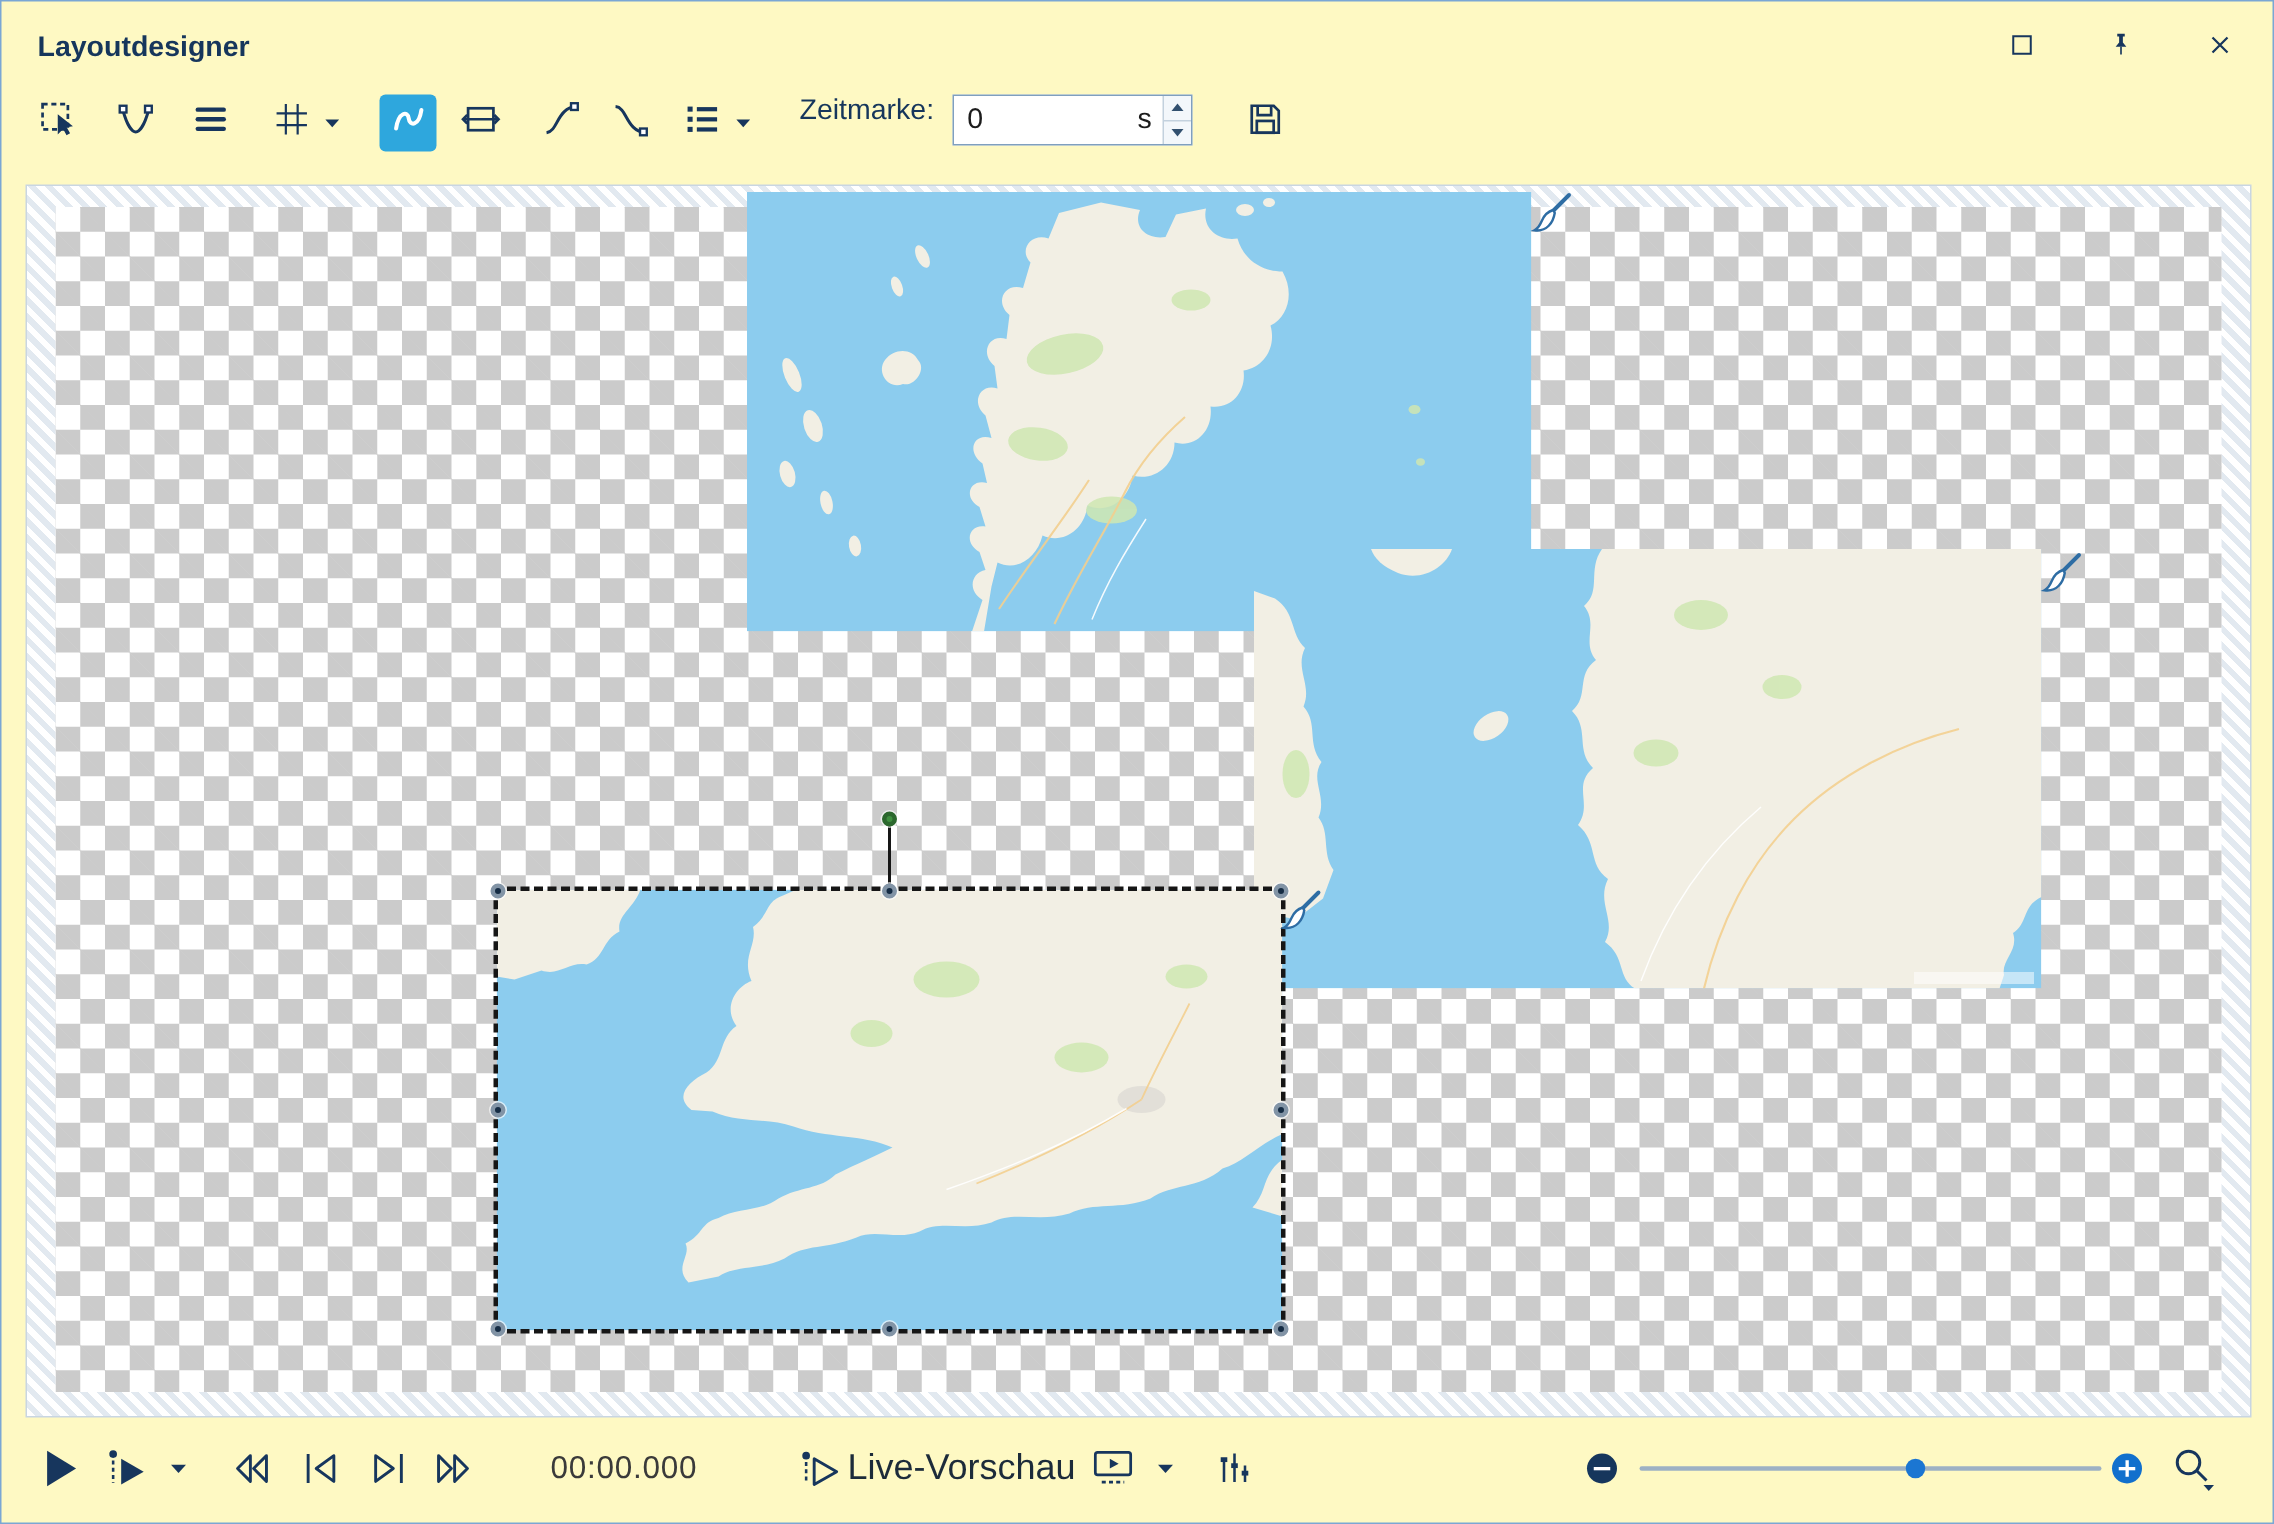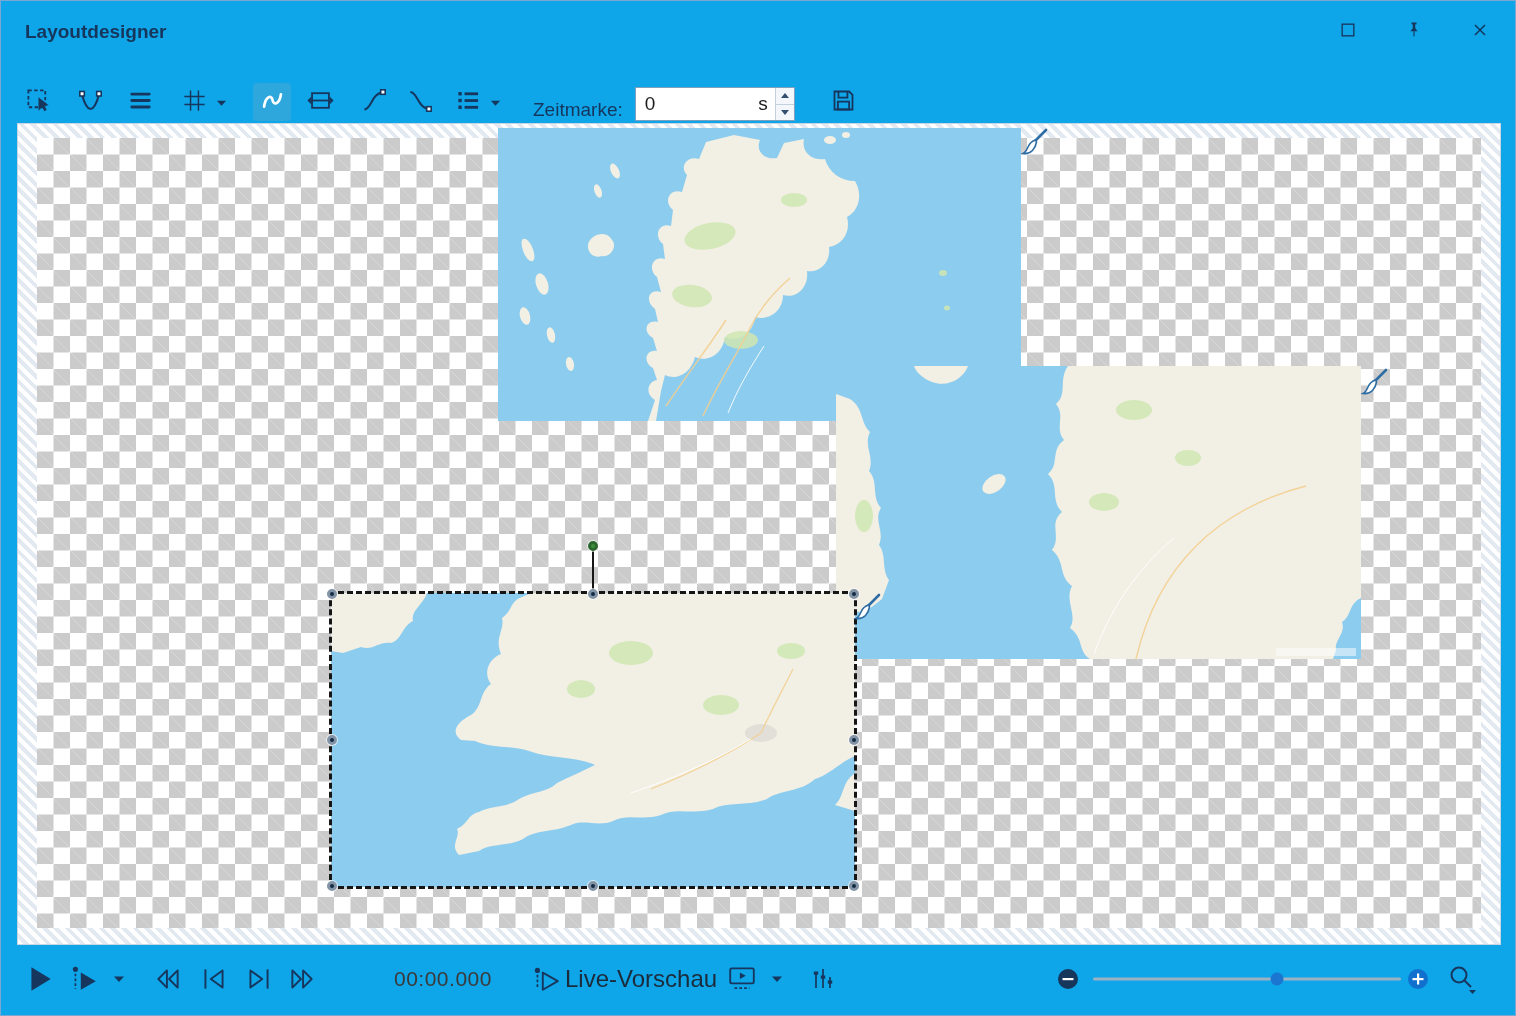--- a/index.html
+++ b/index.html
@@ -1,29 +1,29 @@
 <!DOCTYPE html>
 <html><head>
 <meta charset="utf-8">
 <style>
   html,body{margin:0;padding:0;background:#eef2f6;}
   *{box-sizing:border-box;}
   .window{
     position:relative;width:1516px;height:1016px;
-    background:#0ea5e9;border:1px solid #7aa7d4;overflow:hidden;
+    background:#fef9c3;border:1px solid #7aa7d4;overflow:hidden;
     font-family:"Liberation Sans",sans-serif;color:#17365d;
   }
   
   .titlebar{position:absolute;top:0;left:0;right:0;height:62px;display:flex;align-items:center;padding:0 24px;}
   .title{font-size:19px;font-weight:bold;color:#16365c;}
   .tb-buttons{margin-left:auto;display:flex;align-items:center;gap:44px;}
   .tb-btn{width:22px;height:22px;display:flex;align-items:center;justify-content:center;cursor:pointer;}
   .tb-btn svg{width:20px;height:20px;}
   
-  .toolbar{position:absolute;top:62px;left:0;right:0;height:58px;display:flex;align-items:flex-end;padding:0 18px;}
+  .toolbar{position:absolute;top:62px;left:0;right:0;height:58px;display:flex;align-items:flex-start;padding:0 18px;}
   .tool{width:38px;height:38px;border-radius:4px;display:flex;align-items:center;justify-content:center;flex:0 0 auto;cursor:pointer;}
   .tool svg{width:27px;height:27px;}
   .tool.active{background:#2ea7dd;}
   .caret{width:16px;height:38px;display:flex;align-items:center;justify-content:center;flex:0 0 auto;cursor:pointer;}
   .caret svg{width:11px;height:8px;}
   .tm-label{font-size:19px;color:#16365c;margin-right:12px;white-space:nowrap;}
   .tm-field{display:flex;align-items:center;width:160px;height:34px;background:#fff;border:1px solid #7f9fbf;flex:0 0 auto;}
   .tm-input{flex:1;min-width:0;border:none;outline:none;font-family:"Liberation Sans",sans-serif;font-size:19px;color:#1c1c1c;padding:0 0 0 9px;background:transparent;}
   .tm-unit{font-size:19px;color:#1c1c1c;margin:0 7px 0 4px;}
   .spinner{width:19px;height:100%;display:flex;flex-direction:column;border-left:1px solid #c3d1de;}
@@ -60,21 +60,21 @@
   .handle{position:absolute;width:10px;height:10px;border-radius:50%;
     background:#152c44;border:3px solid #8294a6;box-shadow:0 0 0 1px rgba(255,255,255,.65);
     transform:translate(-50%,-50%);cursor:pointer;z-index:5;}
   .handle.green{background:#3f8f3f;border-color:#2b672d;}
   .rot-stem{position:absolute;left:50%;top:-48px;width:2px;height:48px;background:#161616;transform:translateX(-50%);}
   
   .transport{position:absolute;left:0;right:0;bottom:0;height:72px;}
   .t-item{position:absolute;top:50%;transform:translateY(-50%);display:flex;align-items:center;justify-content:center;cursor:pointer;}
   .t-item svg{display:block;}
   .t-static{cursor:default;}
-  .time{font-size:21px;color:#3a3a3a;letter-spacing:.5px;white-space:nowrap;margin-left:27px;}
+  .time{font-size:21px;color:#3a3a3a;letter-spacing:.5px;white-space:nowrap;}
   .live-label{font-size:24px;color:#1c2b3a;white-space:nowrap;}
   .z-track{position:absolute;left:1092px;top:50%;width:308px;height:3px;background:#9db1c4;border-radius:2px;transform:translateY(-50%);cursor:pointer;}
   .z-thumb{position:absolute;left:1276px;top:50%;width:13px;height:13px;border-radius:50%;background:#1b76d2;transform:translate(-50%,-50%);cursor:pointer;z-index:2;}
   .icon{color:#17365d;}
 </style>
 </head>
 <body>
 
 <div class="window">
 

